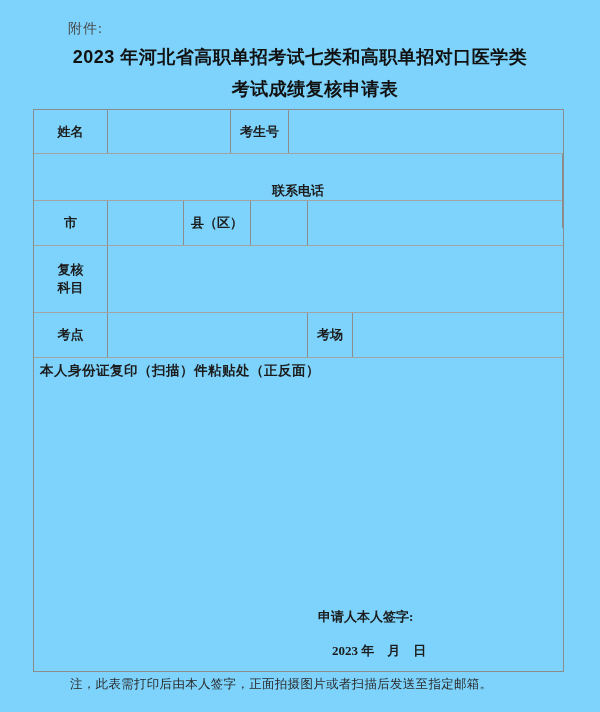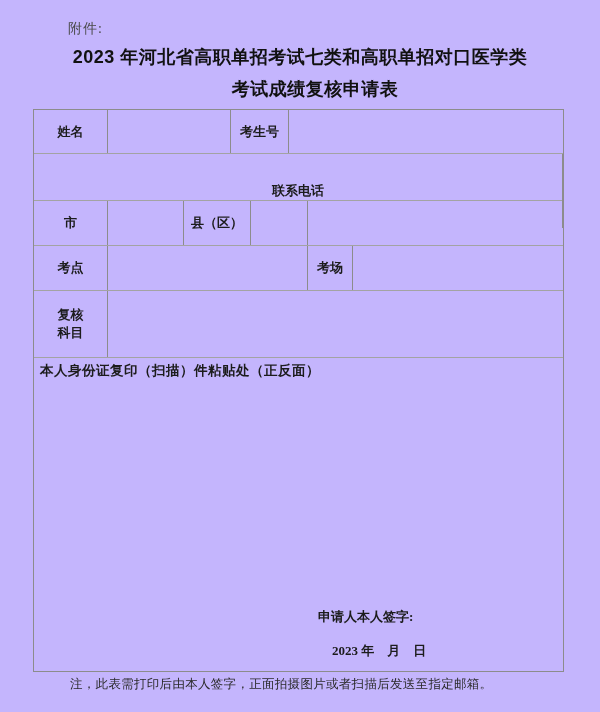--- a/index.html
+++ b/index.html
@@ -1,19 +1,19 @@
 <!DOCTYPE html>
 <html><head>
 <meta charset="utf-8">
 <style>
   html,body{margin:0;padding:0;background:#ffffff;}
   .page{
     position:relative;
     width:600px;height:712px;
-    background:#c4b5fd;
+    background:#7dd3fc;
     font-family:"Liberation Serif","DejaVu Serif",serif;
     color:#1c1c1c;
     overflow:hidden;
   }
   .attachment{
     position:absolute;left:68px;top:20px;
     font-size:14px;color:#4a4a4a;letter-spacing:1px;
     font-family:"Liberation Serif","DejaVu Serif",serif;
   }
   .title{
@@ -113,30 +113,30 @@
     </div>
 
     <div class="row h-r3">
       <div class="cell w-c1">市</div>
       <div class="cell w-r3v1"></div>
       <div class="cell w-r3l2">县（区）</div>
       <div class="cell w-r3v2"></div>
       <div class="cell grow"></div>
     </div>
 
+    <div class="row h-r5">
+      <div class="cell w-c1 ml">复核
+科目</div>
+      <div class="cell grow"></div>
+    </div>
+
     <div class="row h-r4">
       <div class="cell w-c1">考点</div>
       <div class="cell w-r4v1"></div>
       <div class="cell w-r4l2">考场</div>
-      <div class="cell grow"></div>
-    </div>
-
-    <div class="row h-r5">
-      <div class="cell w-c1 ml">复核
-科目</div>
       <div class="cell grow"></div>
     </div>
 
     <div class="row last">
       <div class="bigcell">
         <div class="idlabel">本人身份证复印（扫描）件粘贴处（正反面）</div>
         <div class="signlabel">申请人本人签字:</div>
         <div class="dateline">2023 年　月　日</div>
       </div>
     </div>

